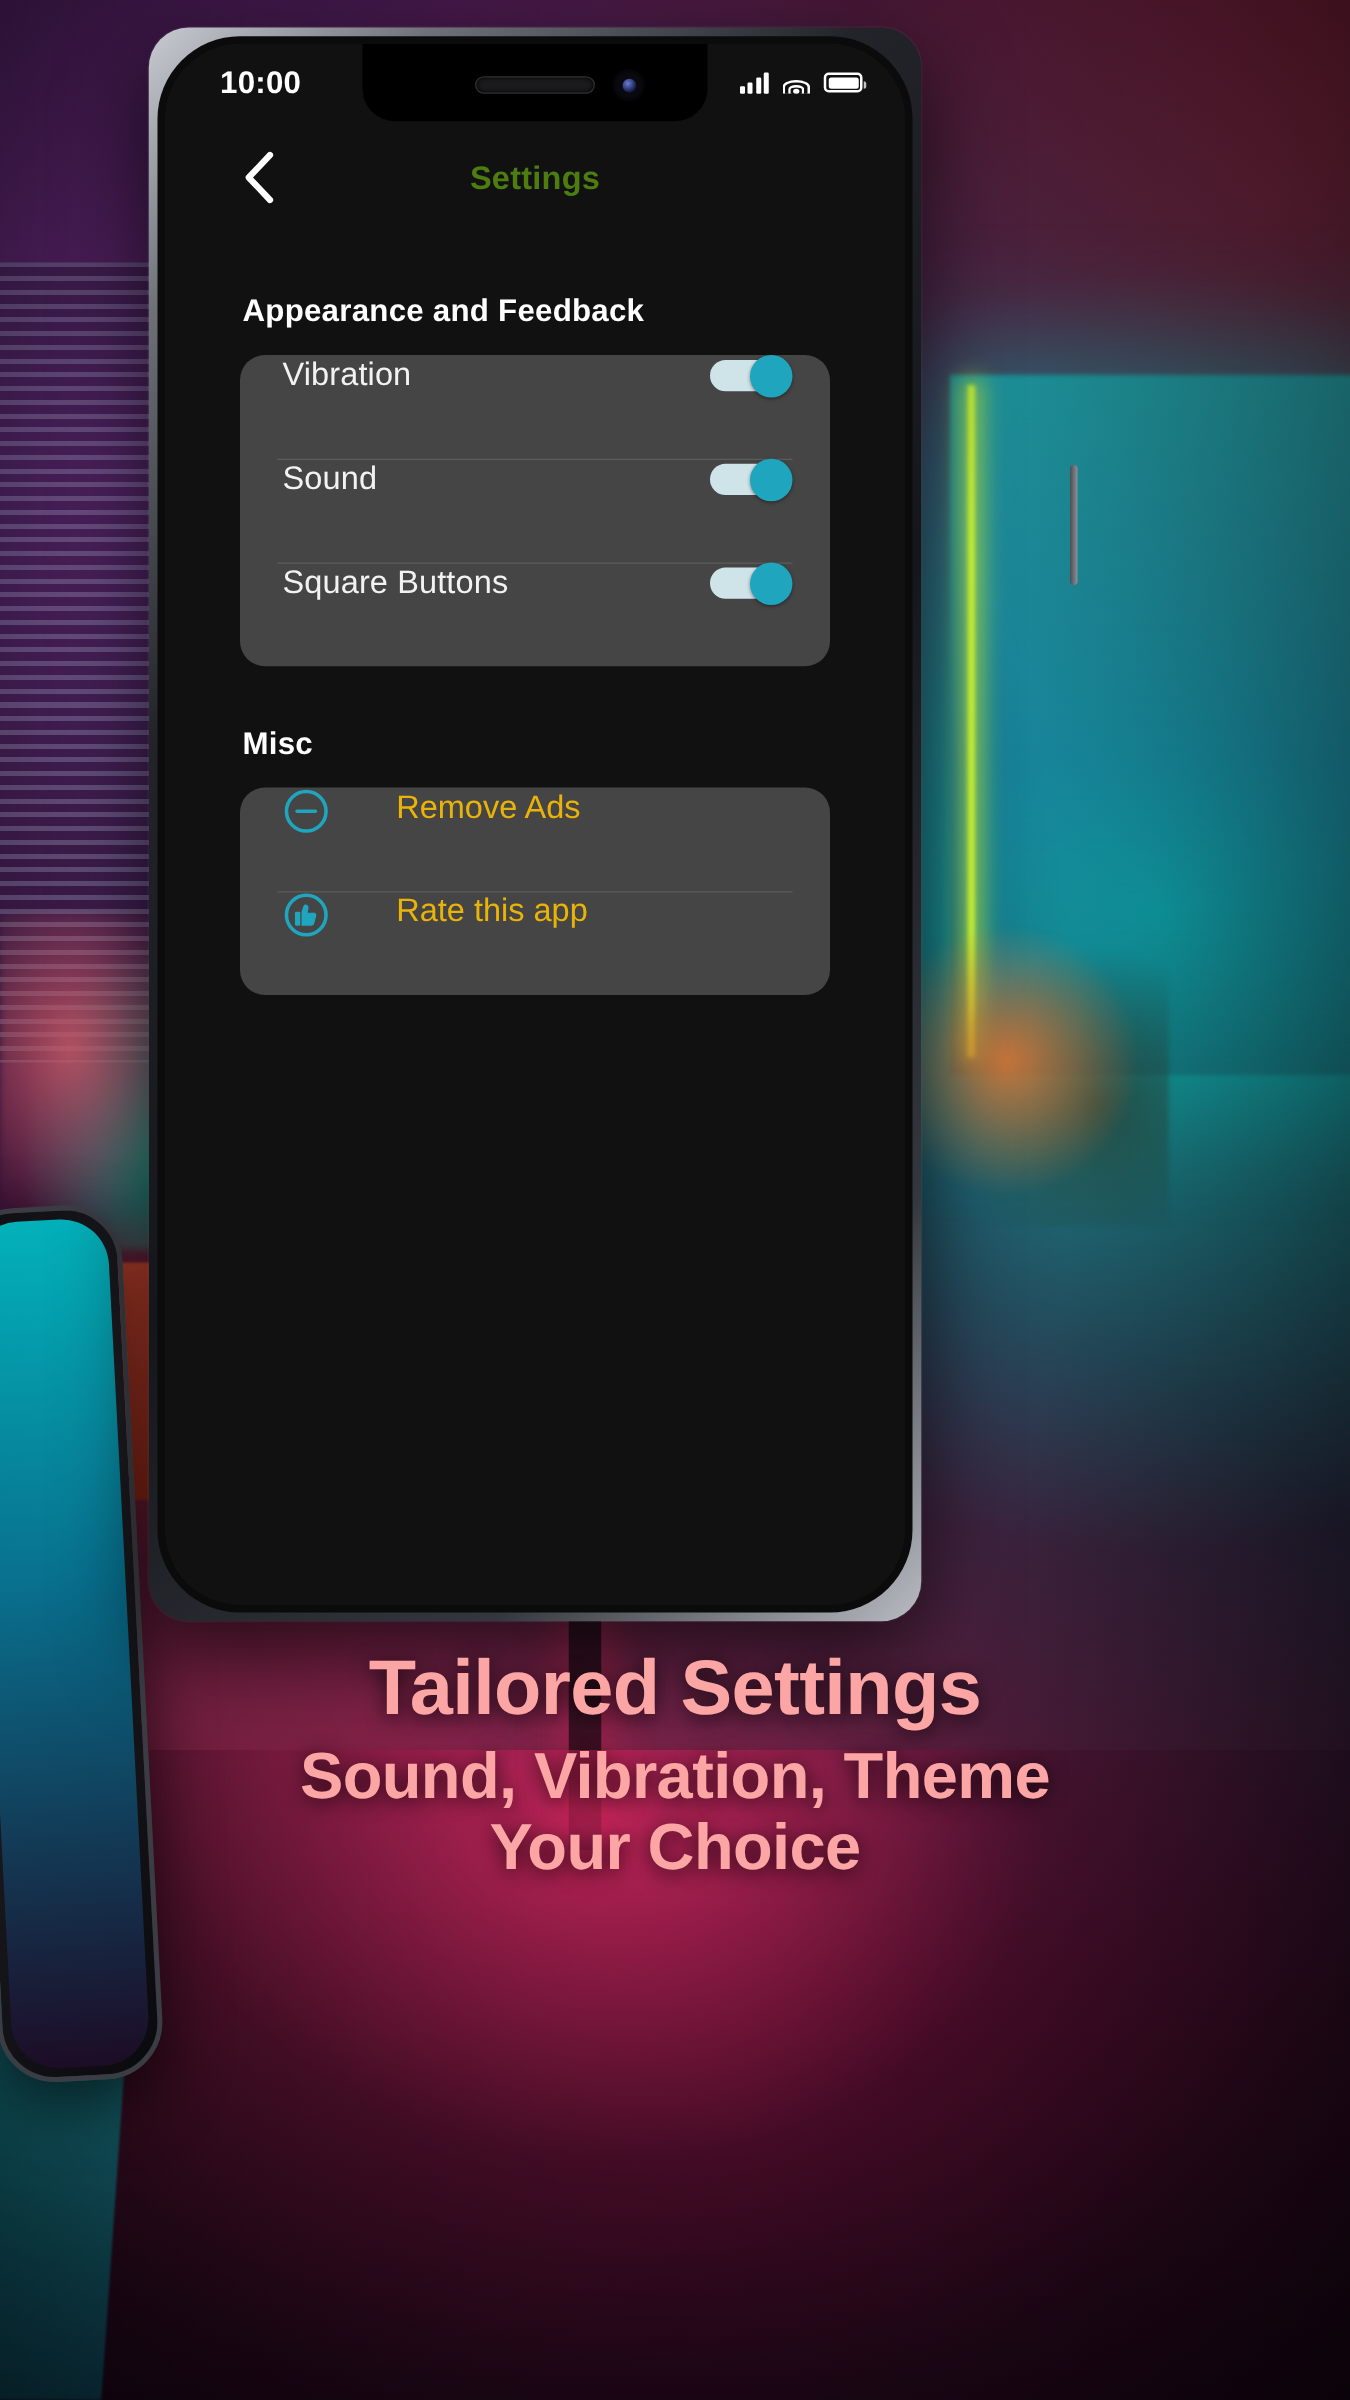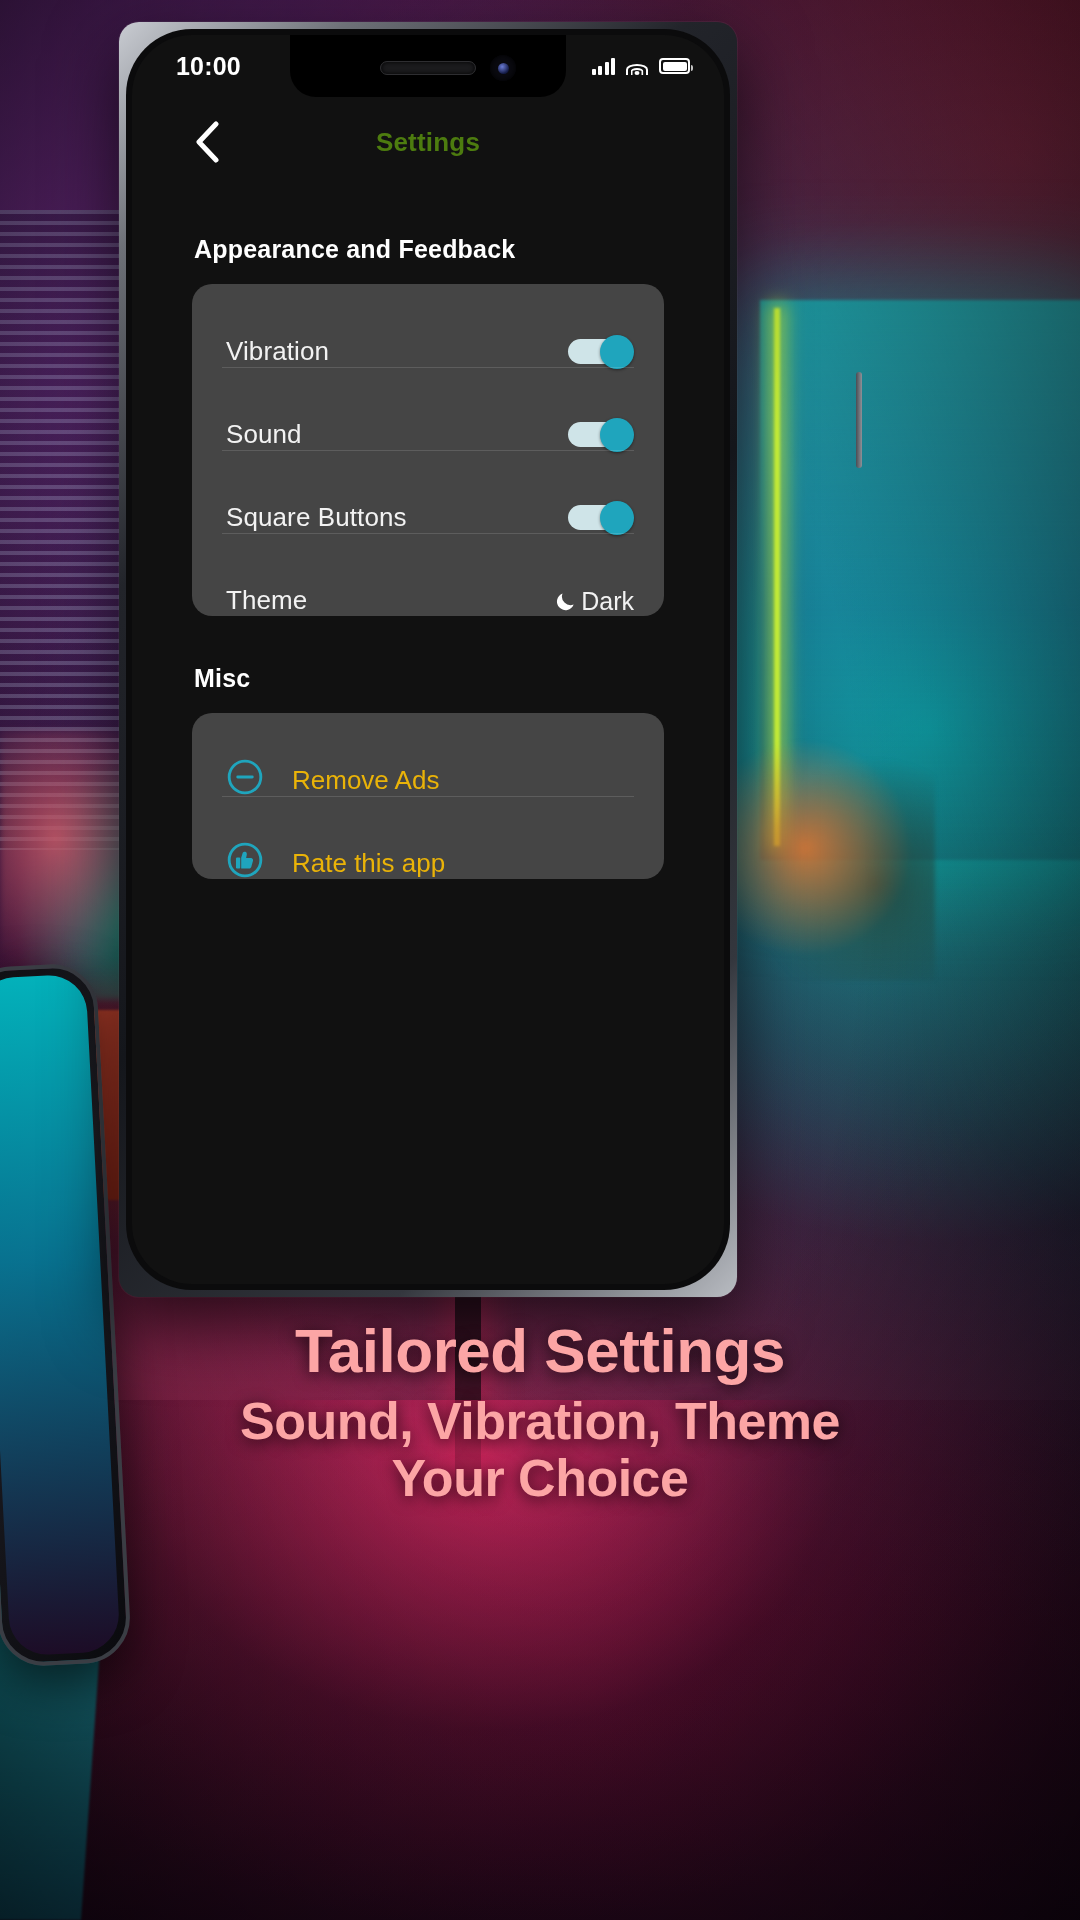--- a/index.html
+++ b/index.html
@@ -91,21 +91,21 @@
     overflow:hidden;
   }
   #phone-back .scr {
     position:absolute; inset:7px; border-radius:38px;
     background:linear-gradient(180deg, rgba(0,205,215,.85) 0%, rgba(0,150,190,.7) 42%, rgba(30,12,40,.92) 100%);
   }
 
   
   #phone {
     position:absolute; left:119px; top:22px; width:618px; height:1275px;
-    border-radius:20px;
+    border-radius:32px;
     background:linear-gradient(135deg,#c9ccd2 0%,#6e7178 12%,#22242a 30%,#14161b 55%,#34373e 82%,#b9bcc2 100%);
     padding:7px;
     box-shadow:0 26px 70px rgba(0,0,0,.68), 0 0 0 1px rgba(255,255,255,.06);
   }
   #phone-inner {
     position:relative; width:100%; height:100%;
     border-radius:66px;
     background:#0b0b0c;
     padding:6px;
     overflow:hidden;
@@ -192,22 +192,22 @@
   }
 
   
   #content { position:absolute; top:152px; left:0; right:0; bottom:0; padding:0 60px; }
   .section-title {
     color:#fff; font-size:25px; font-weight:700; letter-spacing:.2px;
     margin:48px 0 20px 2px;
   }
   .card { background:#454545; border-radius:20px; overflow:hidden; }
   .row {
-    position:relative; display:flex; align-items:flex-end;
-    height:83px; padding:0 30px 0 34px;
+    position:relative; display:flex; align-items:flex-start;
+    height:83px; padding:0 30px 0 34px;gap:25px;
   }
   .row + .row::before {
     content:""; position:absolute; left:30px; right:30px; top:0;
     height:1px; background:rgba(255,255,255,.13);
   }
   .row-label { color:#f2f2f2; font-size:26px; font-weight:400; letter-spacing:.1px; }
   .row-spacer { flex:1; }
 
   
   .toggle { position:relative; width:66px; height:32px; cursor:pointer; }
@@ -328,30 +328,20 @@
 
           <div class="row">
             <span class="row-label">Square Buttons</span>
             <span class="row-spacer"></span>
             <span class="toggle">
               <span class="track"></span>
               <span class="thumb"></span>
             </span>
           </div>
 
-          <div class="row">
-            <span class="row-label">Theme</span>
-            <span class="row-spacer"></span>
-            <span class="theme-value">
-              <svg class="moon" viewBox="0 0 24 24">
-                <path d="M20.5 15.2A9 9 0 0 1 8.9 3.6a9 9 0 1 0 11.6 11.6z" fill="#ffffff"></path>
-              </svg>
-              <span>Dark</span>
-            </span>
-          </div>
 
         </div>
 
         <div class="section-title">Misc</div>
         <div class="card">
 
           <div class="row row-misc">
             <svg class="misc-icon" viewBox="0 0 24 24">
               <circle cx="12" cy="12" r="10" fill="none" stroke="#1fa5bd" stroke-width="1.8"></circle>
               <line x1="7.4" y1="12" x2="16.6" y2="12" stroke="#1fa5bd" stroke-width="1.8" stroke-linecap="round"></line>

